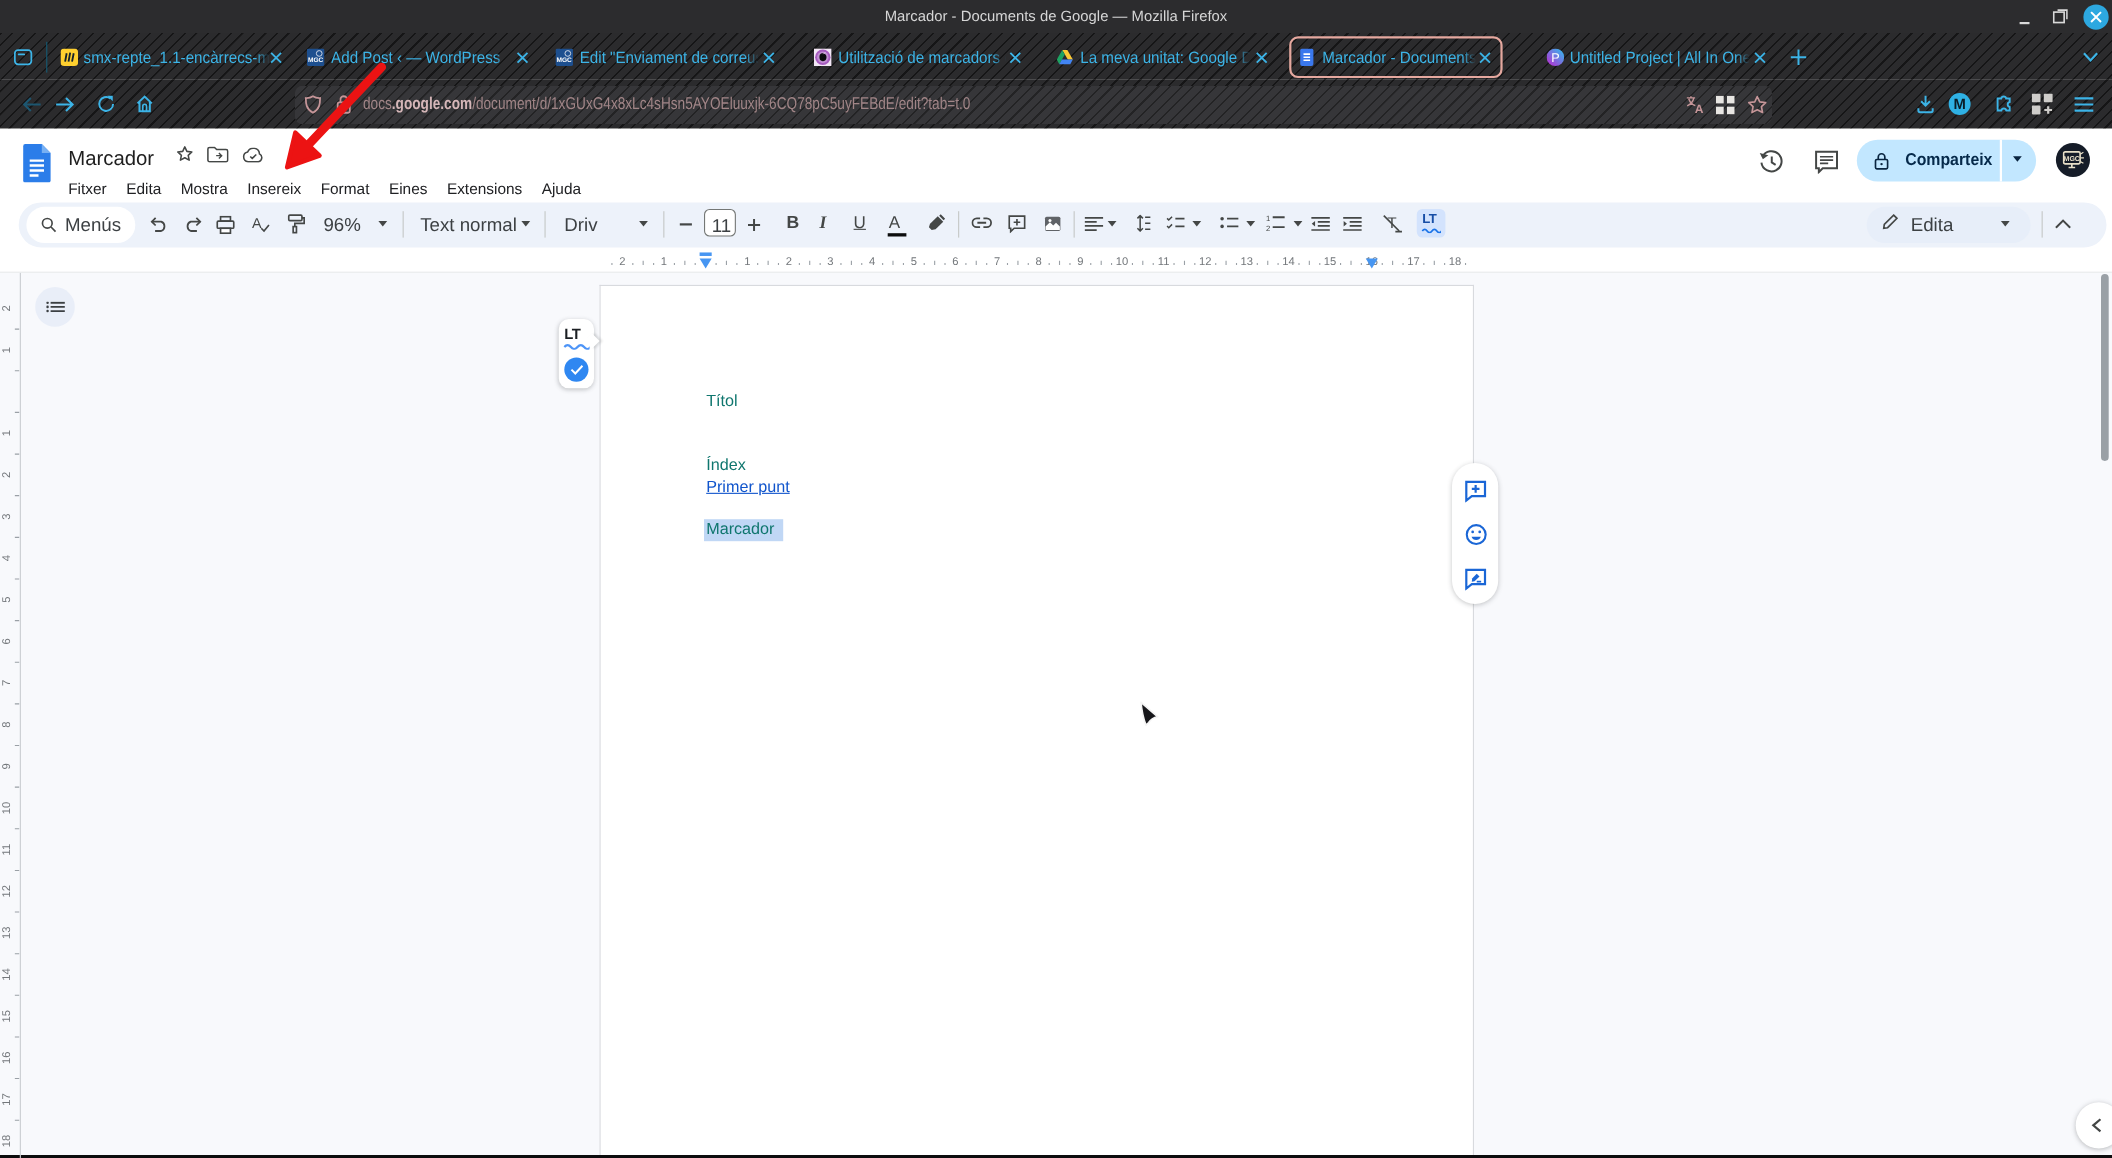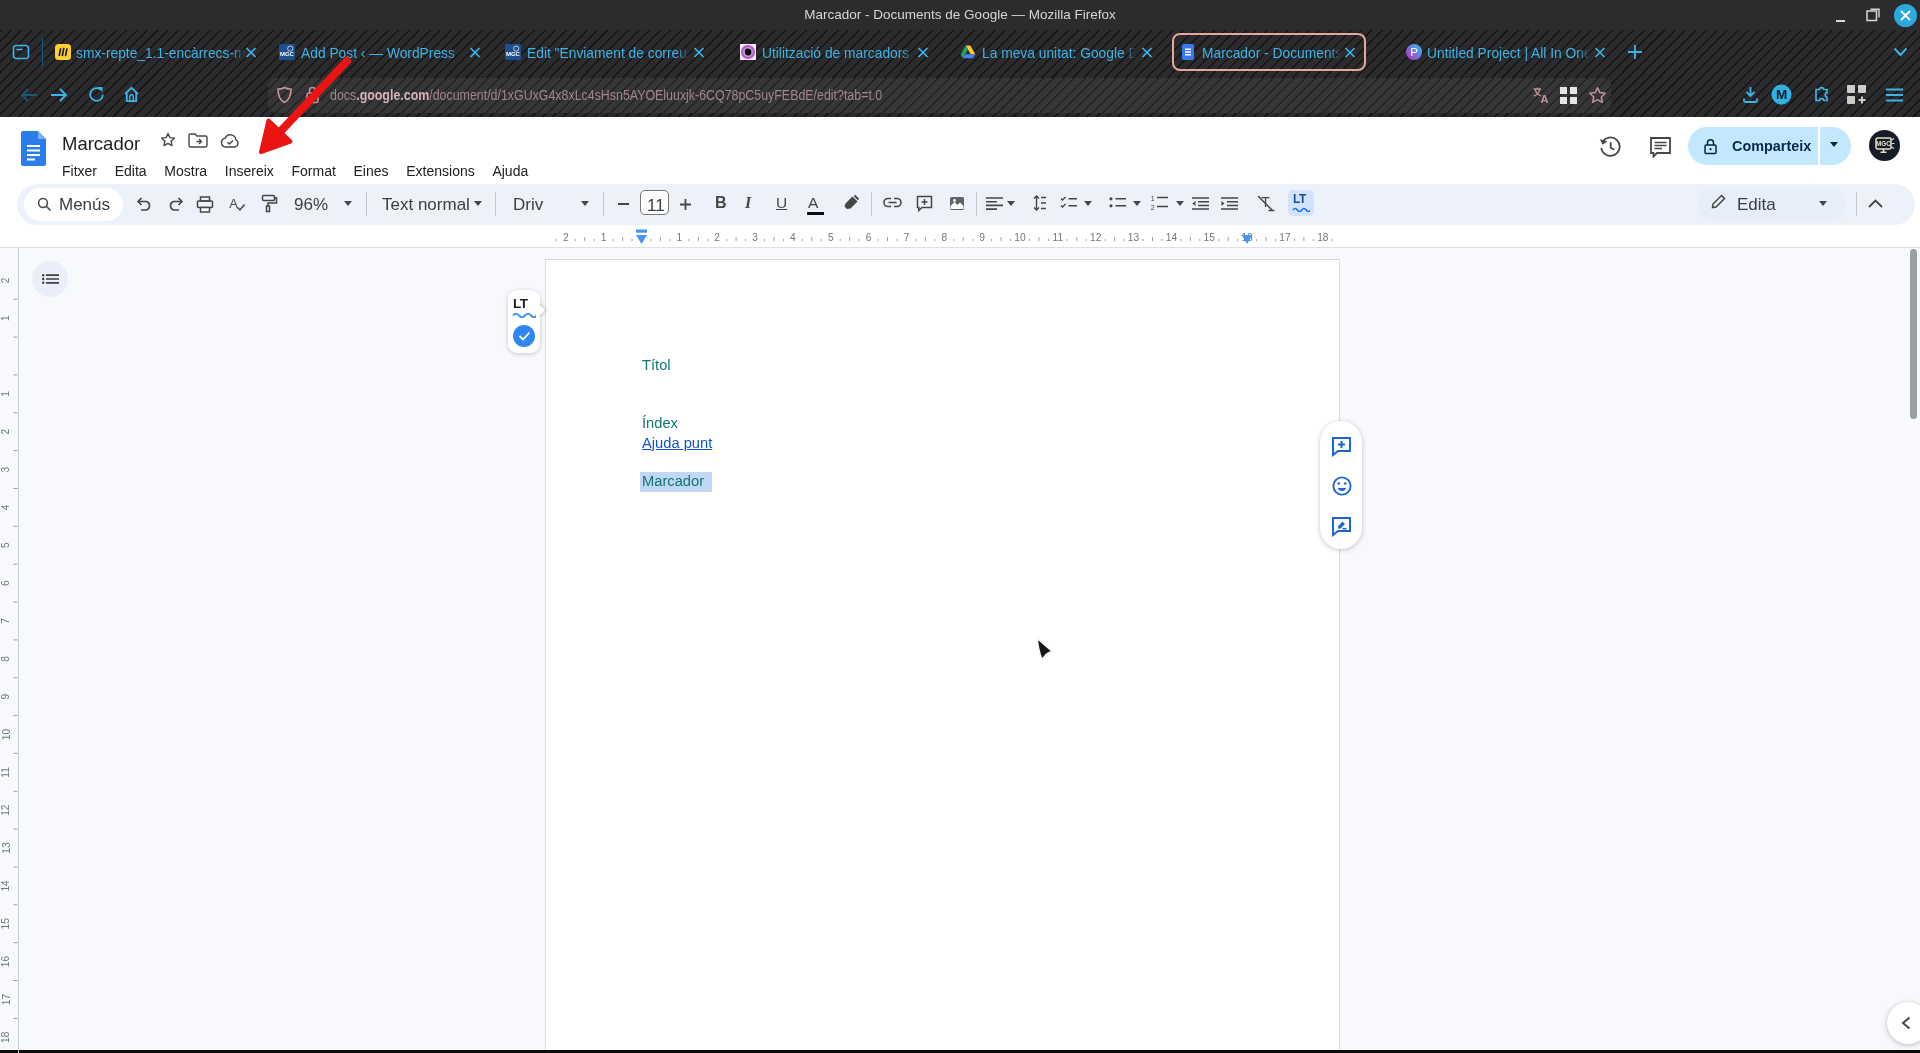--- a/index.html
+++ b/index.html
@@ -512,21 +512,21 @@
       <line x1="13.5" y1="694.7" x2="17.5" y2="694.7" stroke="#9aa0a6" stroke-width="1"></line>
       <line x1="13.5" y1="732.5" x2="17.5" y2="732.5" stroke="#9aa0a6" stroke-width="1"></line>
       <line x1="13.5" y1="770.4" x2="17.5" y2="770.4" stroke="#9aa0a6" stroke-width="1"></line>
       <line x1="18.5" y1="0" x2="18.5" y2="805" stroke="#c9ccd1" stroke-width="1"></line>
     </svg>
 
   <div class="abs" id="canvas">
     <div class="abs" id="page"></div>
     <div class="abs doctext" style="left:642px;top:108px;">Títol</div>
     <div class="abs doctext" style="left:642px;top:166px;">Índex</div>
-    <div class="abs doctext" style="left:642px;top:186px;color:#1155cc;text-decoration:underline;">Ajuda punt</div>
+    <div class="abs doctext" style="left:642px;top:186px;color:#1155cc;text-decoration:underline;">Primer punt</div>
     <div class="abs" style="left:640px;top:224px;width:72px;height:20px;background:#c0d7f5;"></div>
     <div class="abs doctext" style="left:642px;top:224px;">Marcador</div>
 
     <div class="abs" style="left:32px;top:13px;width:36px;height:36px;border-radius:50%;background:#e9eef8;"></div>
     <svg class="abs" style="left:42px;top:26px;" width="17" height="10">
         <circle cx="1.2" cy="1.2" r="1.2" fill="#3c4043"></circle>
         <circle cx="1.2" cy="5" r="1.2" fill="#3c4043"></circle>
         <circle cx="1.2" cy="8.8" r="1.2" fill="#3c4043"></circle>
         <path d="M4 1.2 H17 M4 5 H17 M4 8.8 H17" stroke="#3c4043" stroke-width="1.7"></path>
       </svg>

